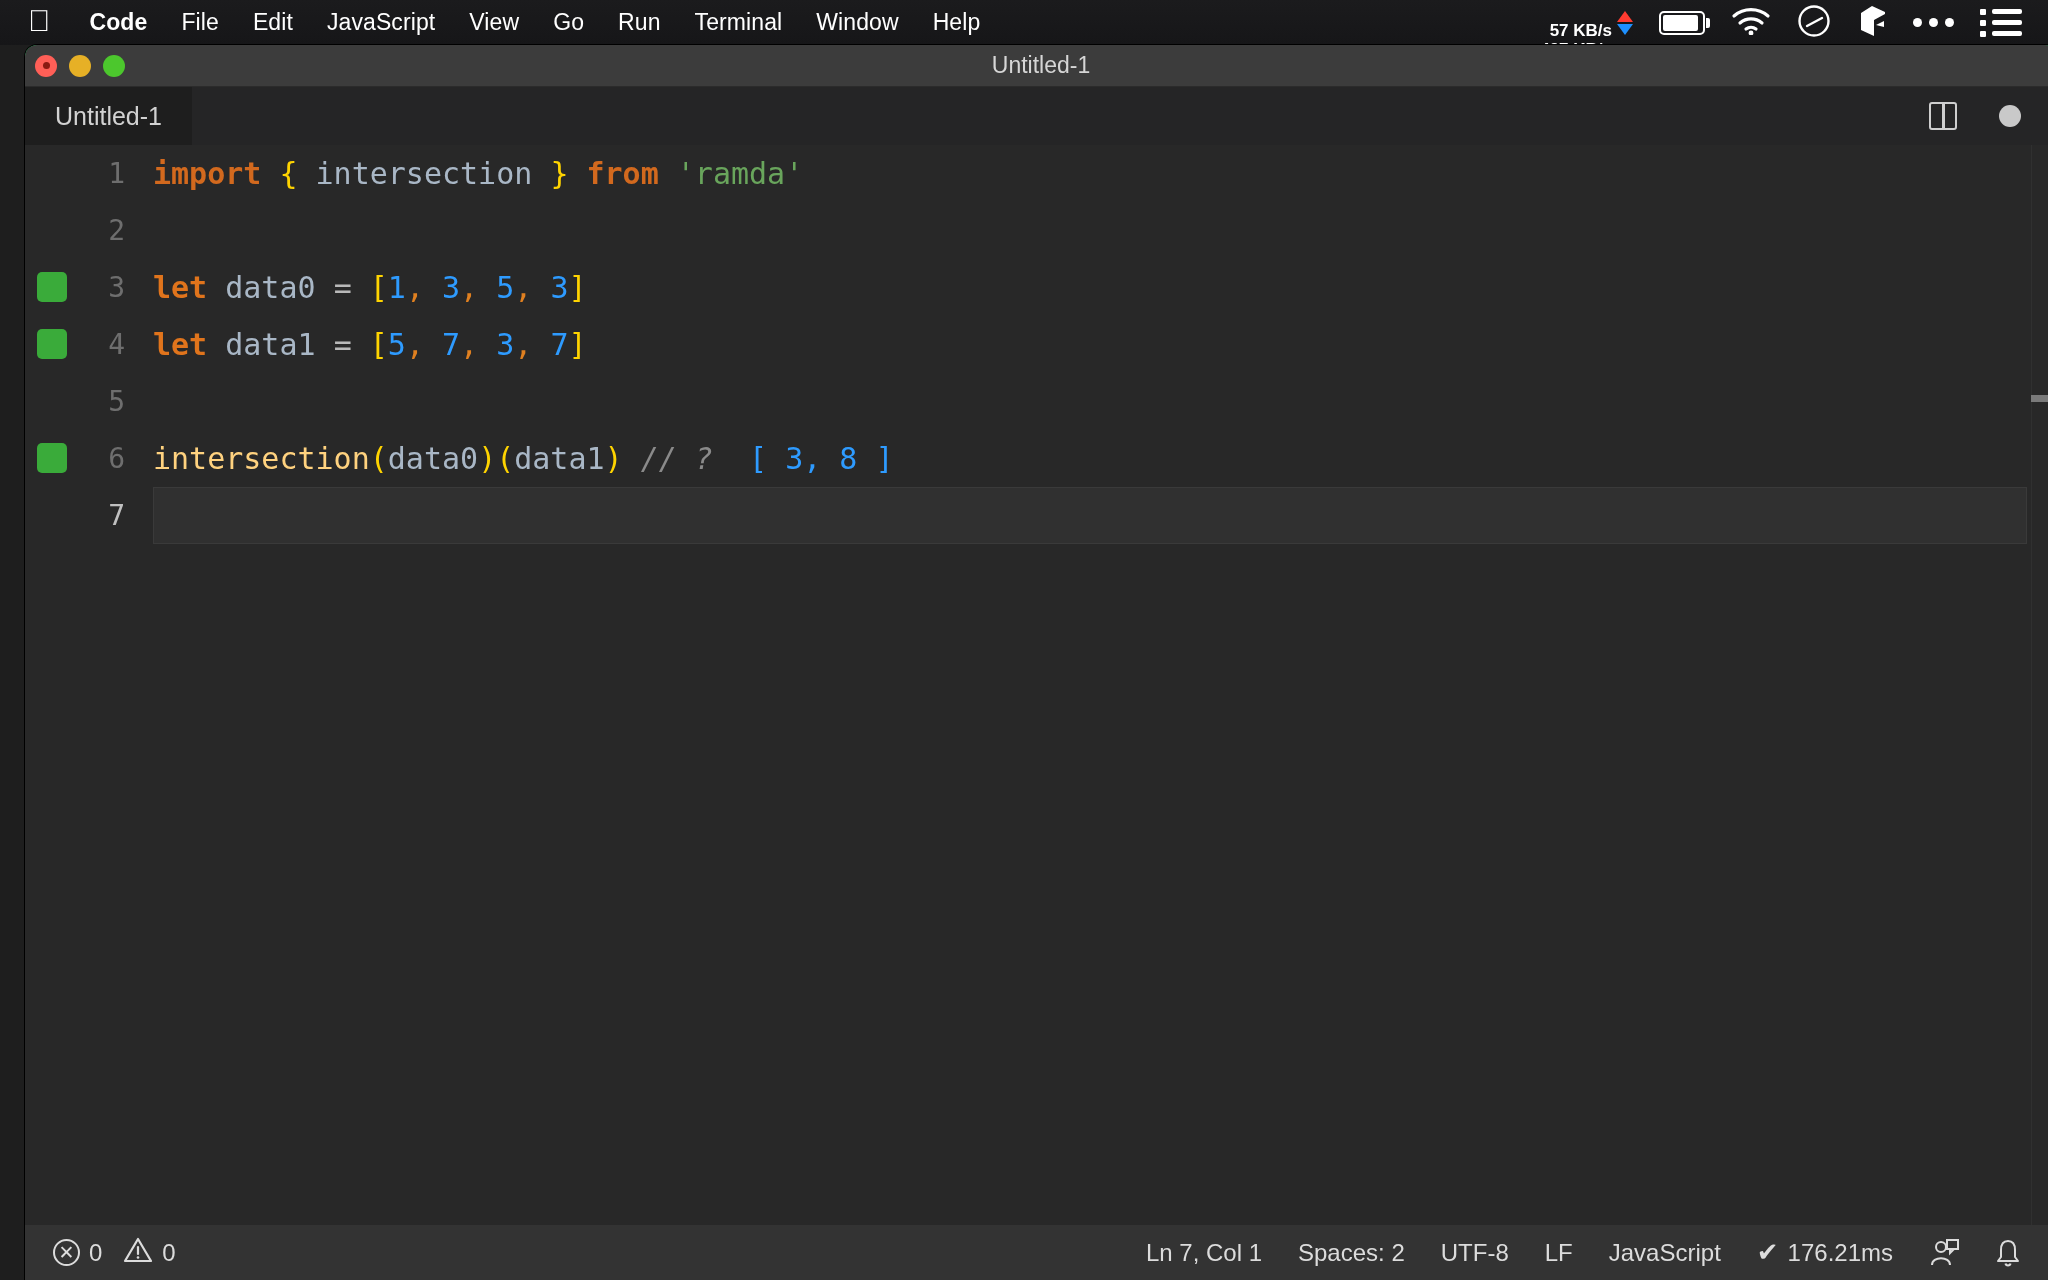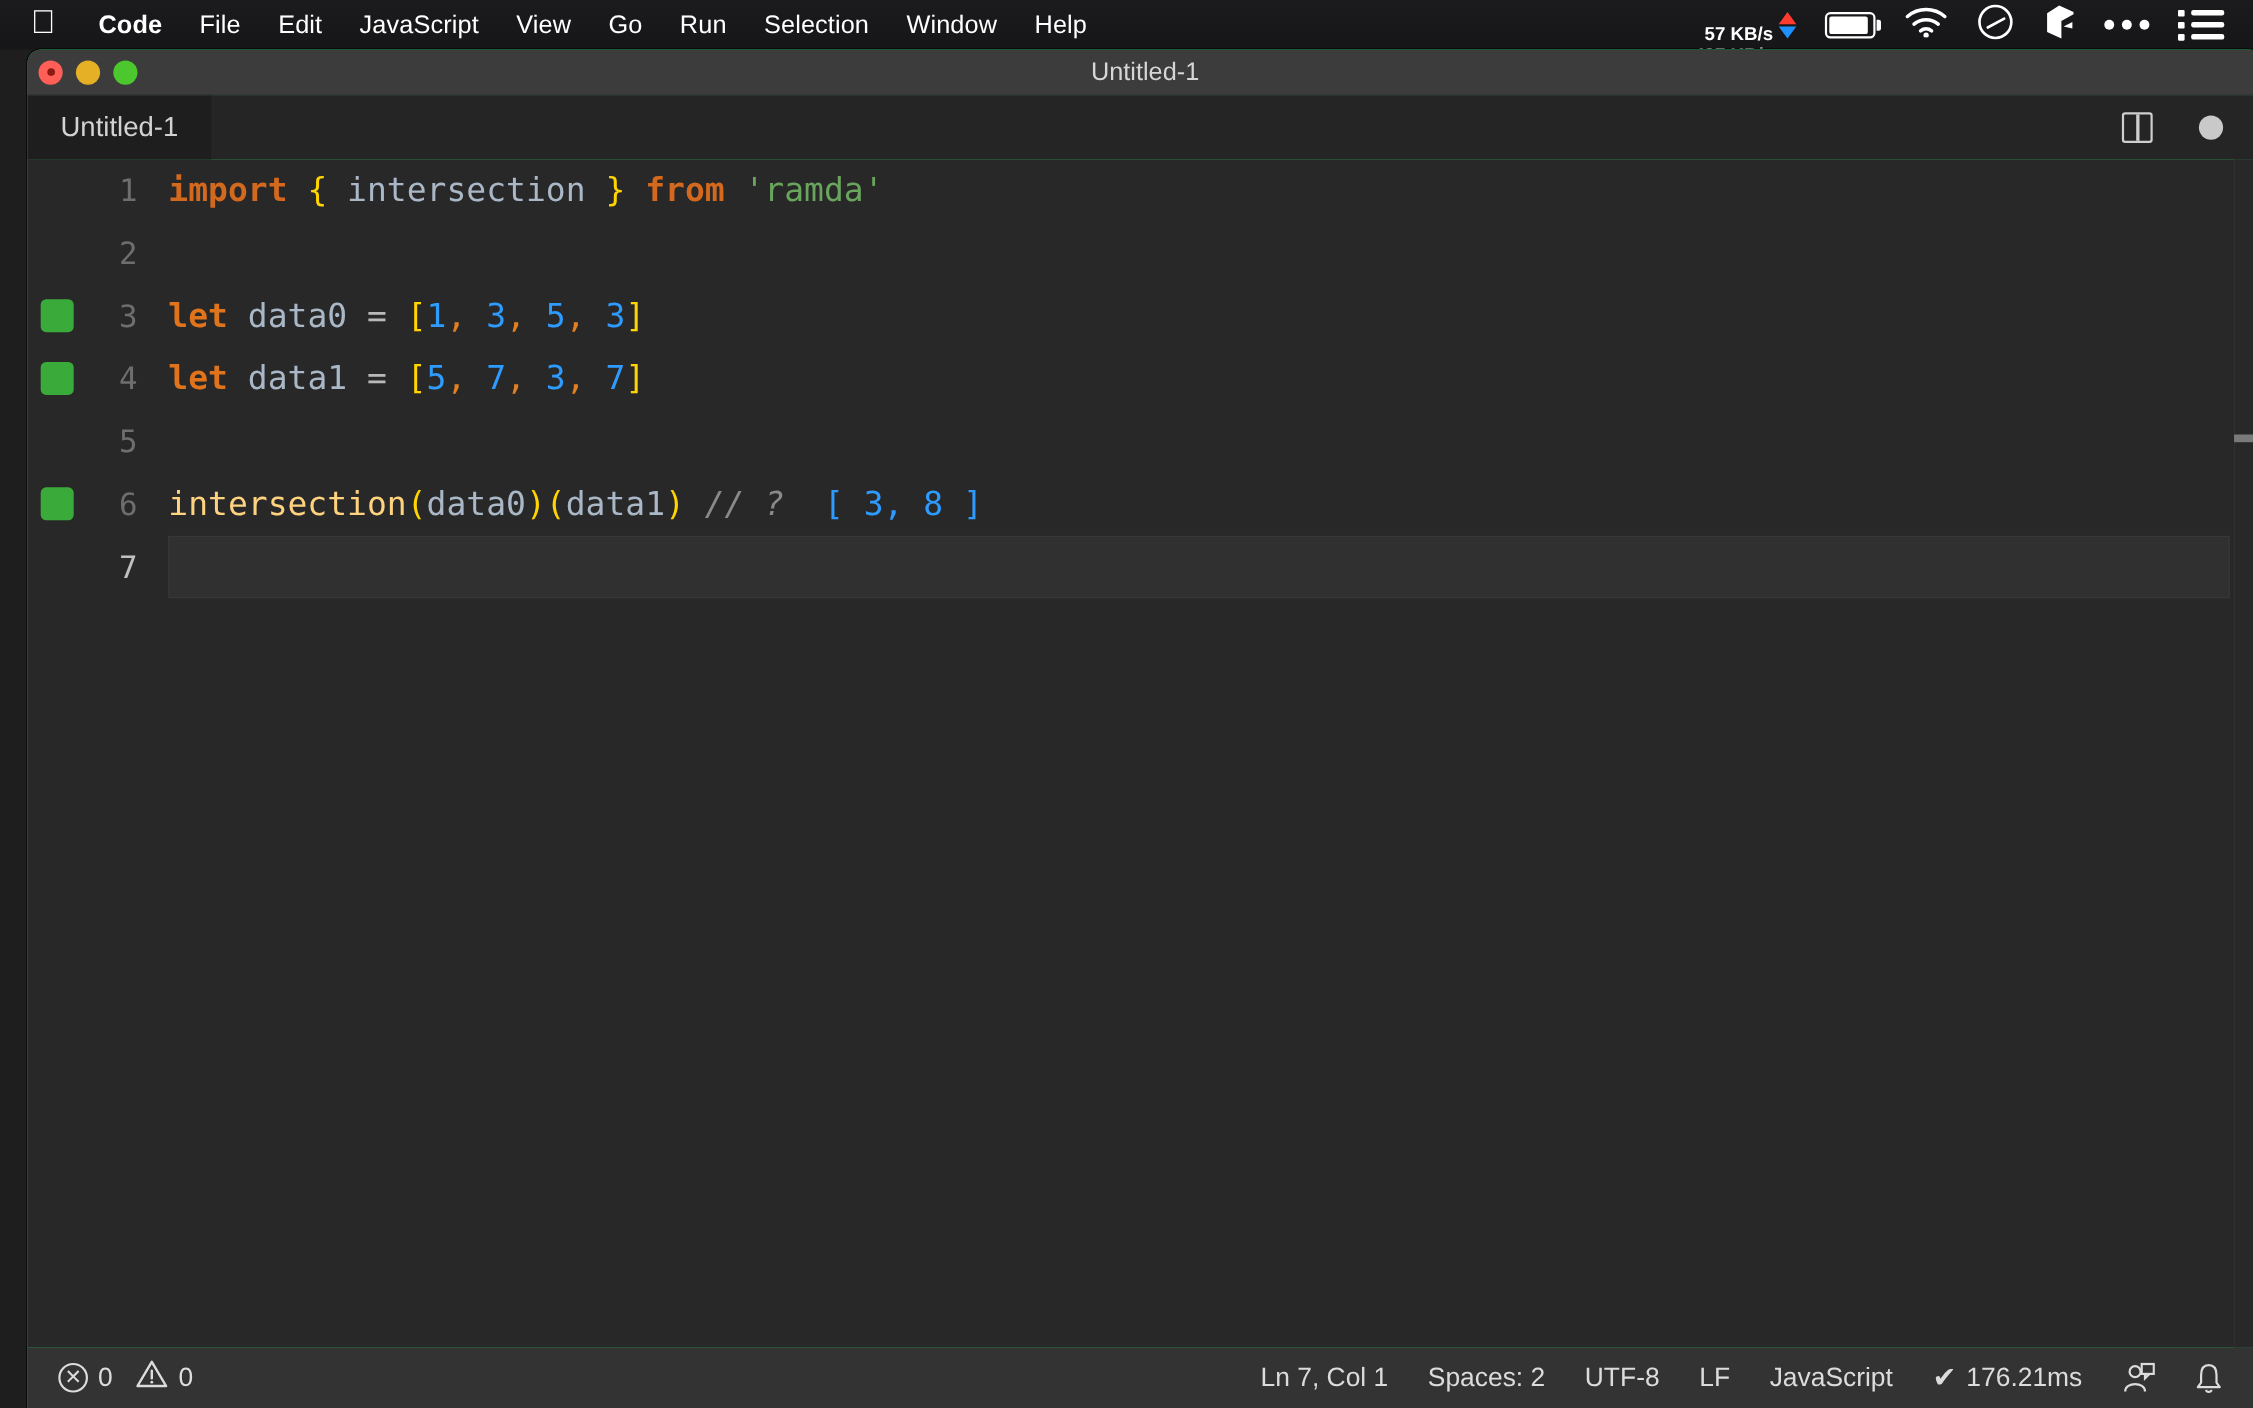--- a/index.html
+++ b/index.html
@@ -154,21 +154,21 @@
 
 <div id="menubar">
   <span class="apple"></span>
   <span class="mi bold">Code</span>
   <span class="mi">File</span>
   <span class="mi">Edit</span>
   <span class="mi">JavaScript</span>
   <span class="mi">View</span>
   <span class="mi">Go</span>
   <span class="mi">Run</span>
-  <span class="mi">Selection</span>
+  <span class="mi">Terminal</span>
   <span class="mi">Window</span>
   <span class="mi">Help</span>
 
   <div class="right">
     <div class="netspeed">
       <div class="nums">
         <div>57 KB/s</div>
         <div>497 KB/s</div>
       </div>
       <div class="arrows">

